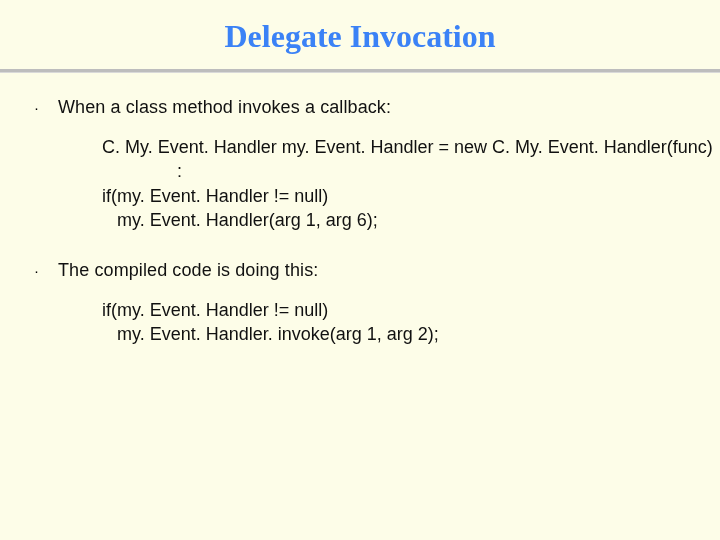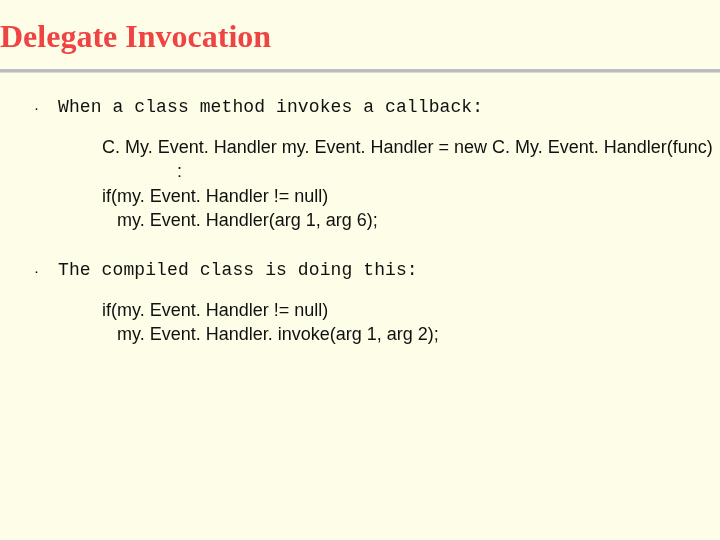--- a/index.html
+++ b/index.html
@@ -11,23 +11,24 @@
     font-family: Verdana, Arial, sans-serif;
     overflow: hidden;
   }
   .slide {
     position: relative;
     width: 720px;
     height: 540px;
     box-sizing: border-box;
   }
   .title {
+    text-align: center;
     font-family: "Times New Roman", Times, serif;
     font-weight: bold;
-    color: #ef4444;
+    color: #3b82f6;
     font-size: 32px;
     padding-top: 18px;
     padding-bottom: 14px;
   }
   .rule {
     position: relative;
     height: 6px;
     margin: 0;
   }
   .rule::before {
@@ -57,21 +58,21 @@
   .bullet-dot {
     flex: 0 0 24px;
     font-size: 15px;
     line-height: 22px;
     text-align: left;
     color: #000;
     padding-left: 4px;
   }
   .bullet-text {
     flex: 1;
-    font-family: Liberation Mono, monospace;
+    font-family: Liberation Sans, sans-serif;
     font-size: 18px;
     letter-spacing: 0.1px;
   }
   .code-block {
     margin: 0 0 28px 72px;
     font-family: Arial, sans-serif;
     font-size: 18px;
     line-height: 1.35;
     white-space: pre;
   }
@@ -92,21 +93,21 @@
       <div class="bullet-text">When a class method invokes a callback:</div>
     </div>
 
     <div class="code-block">C. My. Event. Handler my. Event. Handler = new C. My. Event. Handler(func)
                :
 if(my. Event. Handler != null)
    my. Event. Handler(arg 1, arg 6);</div>
 
     <div class="bullet-row">
       <div class="bullet-dot">·</div>
-      <div class="bullet-text">The compiled class is doing this:</div>
+      <div class="bullet-text">The compiled code is doing this:</div>
     </div>
 
     <div class="code-block">if(my. Event. Handler != null)
    my. Event. Handler. invoke(arg 1, arg 2);</div>
 
   </div>
 
 </div>
 
 </body></html>

